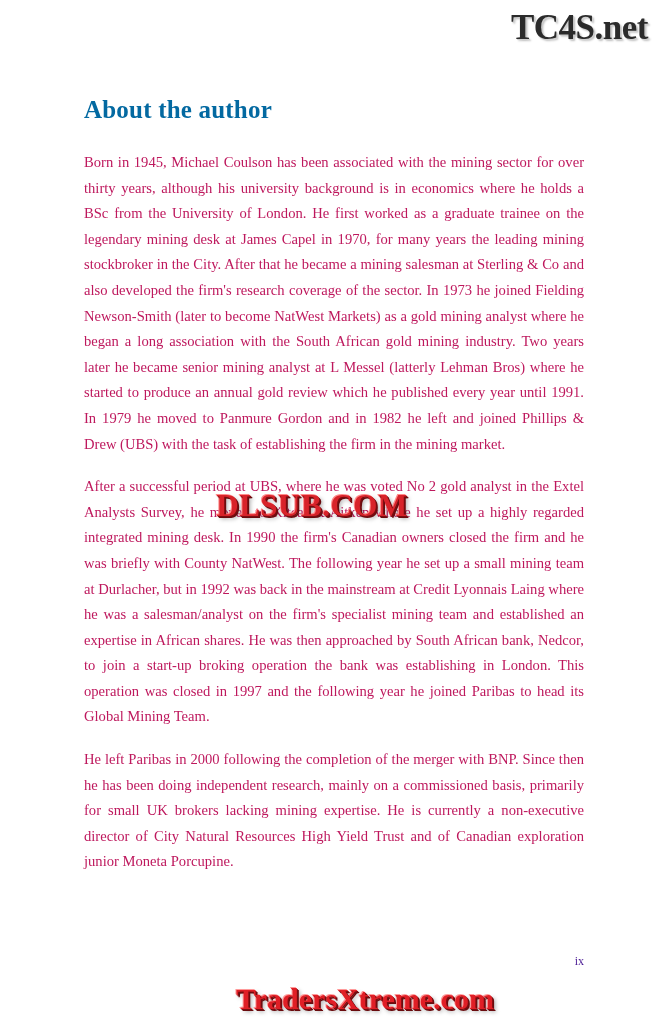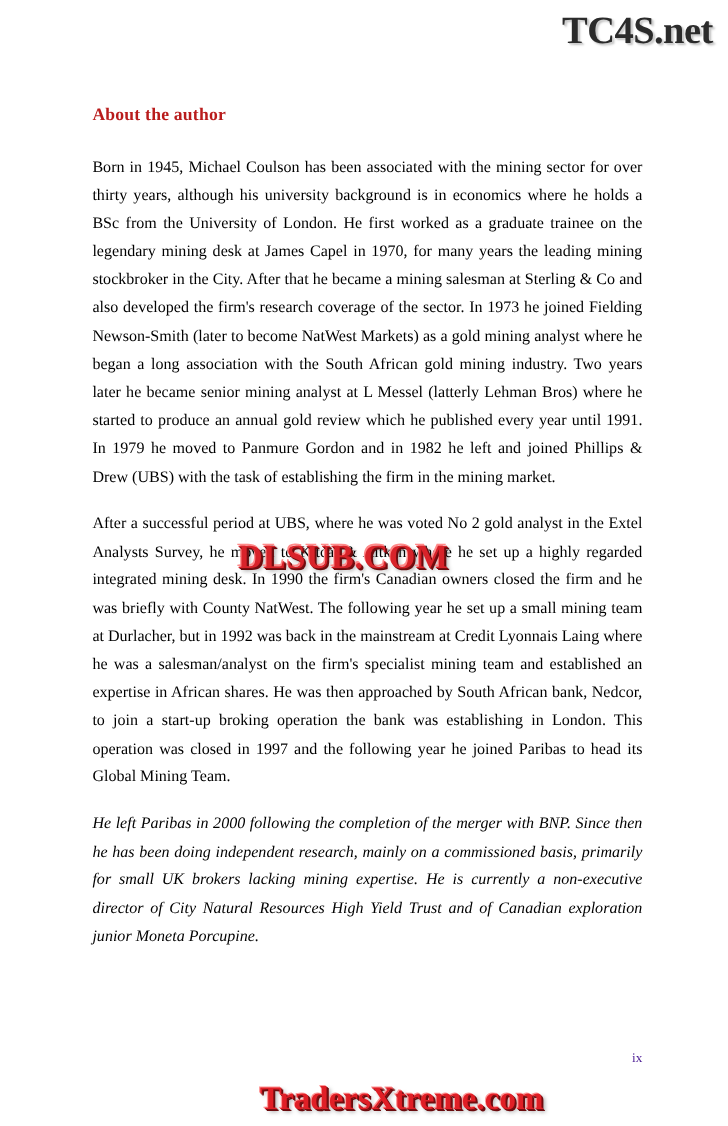--- a/index.html
+++ b/index.html
@@ -37,35 +37,35 @@
   
   .content {
     position: absolute;
     left: 84px;
     top: 96px;
     width: 500px;
   }
   h1.title {
     font-family: "Liberation Serif", serif;
     font-weight: bold;
-    font-size: 16px;
+    font-size: 25px;
     margin: 0 0 26px 0;
-    color: #b91c1c;
+    color: #0369a1;
     letter-spacing: 0.2px;
   }
   p.para {
     font-size: 14.6px;
     line-height: 25.6px;
     text-align: justify;
     text-justify: inter-word;
-    color: #000000;
+    color: #be185d;
     margin: 0 0 17px 0;
     hyphens: none;
   }
-  p.para:last-child { margin-bottom: 0; font-style: italic; }
+  p.para:last-child { margin-bottom: 0; }
 
   
   .wm-mid {
     position: absolute;
     left: 50%;
     top: 488px;
     transform: translateX(-50%) translateX(-19px);
     font-family: Liberation Serif, serif;
     font-weight: bold;
     font-size: 31px;

